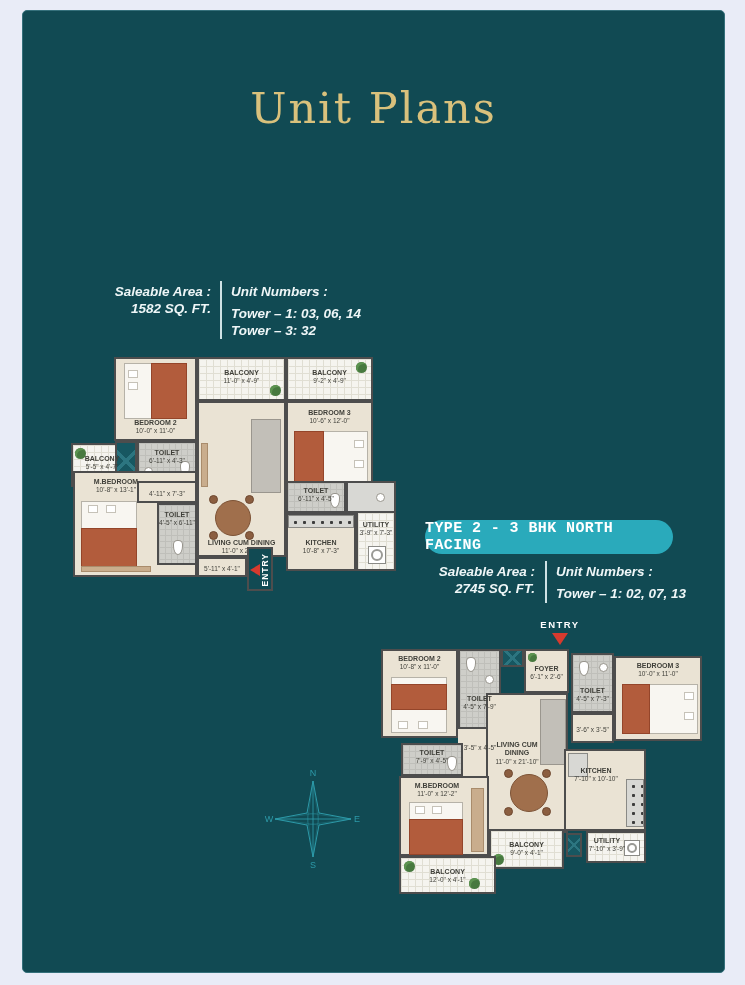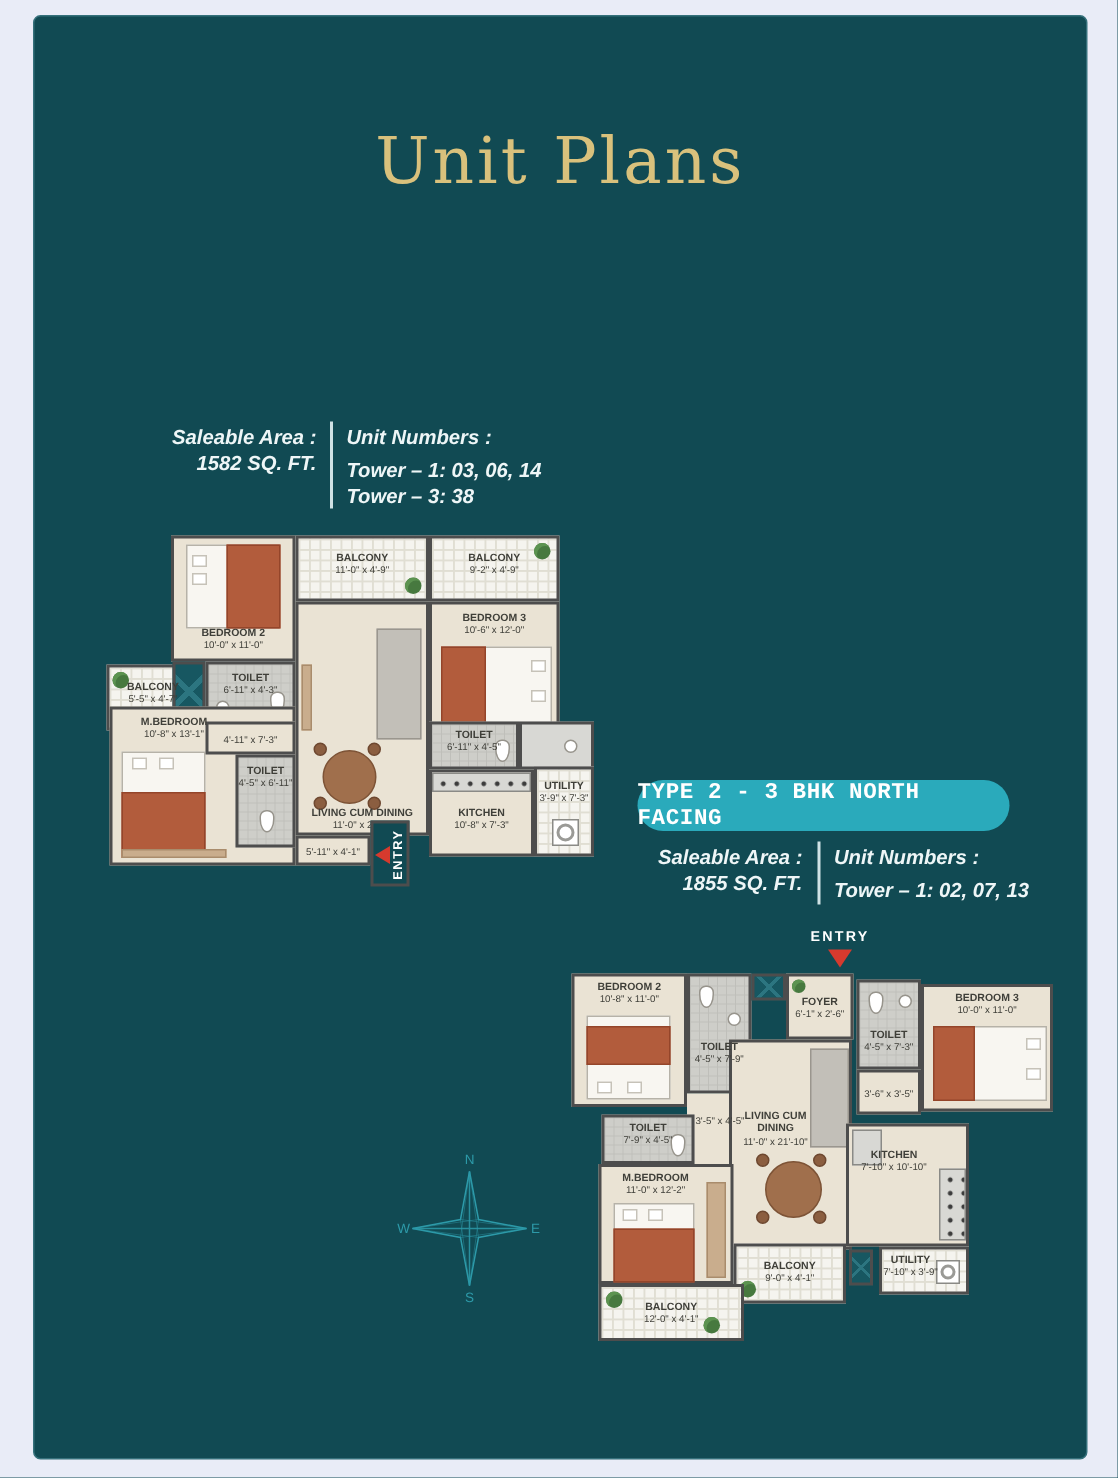--- a/index.html
+++ b/index.html
@@ -87,27 +87,27 @@
 
   <div class="info-col-r" style="left:58px;top:272px;width:130px;">
     <div class="info-label">Saleable Area :</div>
     <div class="info-value">1582 SQ. FT.</div>
   </div>
   <div class="vdiv" style="left:197px;top:270px;height:58px;"></div>
   <div class="info-col-l" style="left:208px;top:272px;width:160px;">
     <div class="info-label">Unit Numbers :</div>
     <div class="gap6"></div>
     <div class="info-value">Tower – 1: 03, 06, 14</div>
-    <div class="info-value">Tower – 3: 38</div>
+    <div class="info-value">Tower – 3: 32</div>
   </div>
 
   <div class="badge" style="left:402px;top:509px;width:248px;font-family:Liberation Mono, monospace;">TYPE 2 - 3 BHK NORTH FACING</div>
   <div class="info-col-r" style="left:402px;top:552px;width:110px;">
     <div class="info-label">Saleable Area :</div>
-    <div class="info-value">1855 SQ. FT.</div>
+    <div class="info-value">2745 SQ. FT.</div>
   </div>
   <div class="vdiv" style="left:522px;top:550px;height:42px;"></div>
   <div class="info-col-l" style="left:533px;top:552px;width:160px;">
     <div class="info-label">Unit Numbers :</div>
     <div class="gap6"></div>
     <div class="info-value">Tower – 1: 02, 07, 13</div>
   </div>
 
   <div class="plan" style="left:48px;top:346px;width:325px;height:240px;">
 

